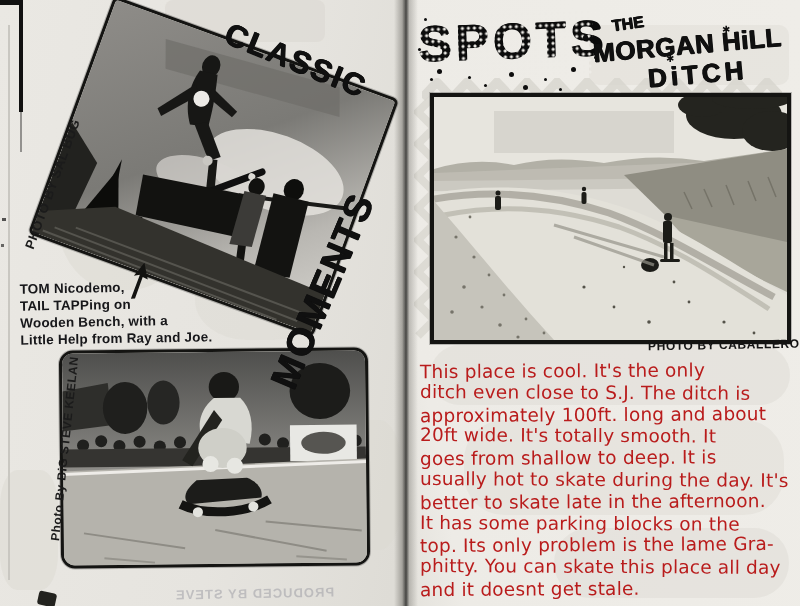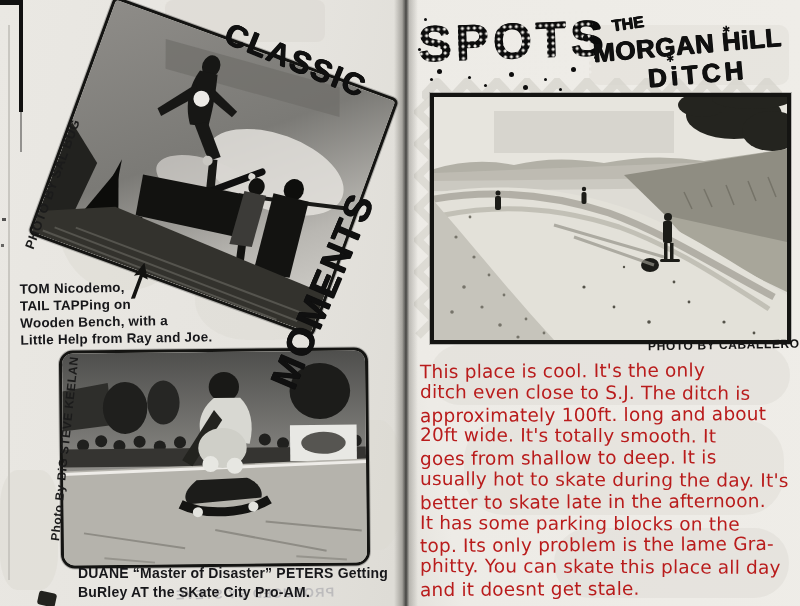--- a/index.html
+++ b/index.html
@@ -201,24 +201,20 @@
           <circle cx="133" cy="160" r="5" fill="#e3e3de"></circle>
             <circle cx="188" cy="155" r="5" fill="#e3e3de"></circle>
         </g>
         <path d="M20,180 L120,196 M150,178 L260,200 M200,170 L295,180" stroke="#8e8c85" stroke-width="2"></path>
         <path d="M40,205 L90,210 M230,205 L280,209" stroke="#96948d" stroke-width="2"></path>
       </svg>
     </div>
 
     <div class="credit-rot" id="credit-bottom">Photo By BiG STEVE KEELAN</div>
 
-    <div class="caption" id="caption-bottom">
-      <div>DUANE “Master of Disaster” PETERS  Getting</div>
-      <div>BuRley AT the SKate City Pro-AM.</div>
-    </div>
 
     <div class="ghost-text" style="left:175px;top:586px;">PRODUCED BY STEVE</div>
   </div>
 
   <div class="spine"></div>
 
   <div class="page-right">
 
     <svg class="zigzag" style="left:18px;top:78px;" width="360" height="26">
       <polyline points="0,20 15,4 30,20 45,4 60,20 75,4 90,20 105,4 120,20 135,4 150,20 165,4 180,20 195,4 210,20 225,4 240,20 255,4 270,20 285,4 300,20 315,4 330,20 345,4 360,20" fill="none" stroke="#d6d4cd" stroke-width="9"></polyline>

